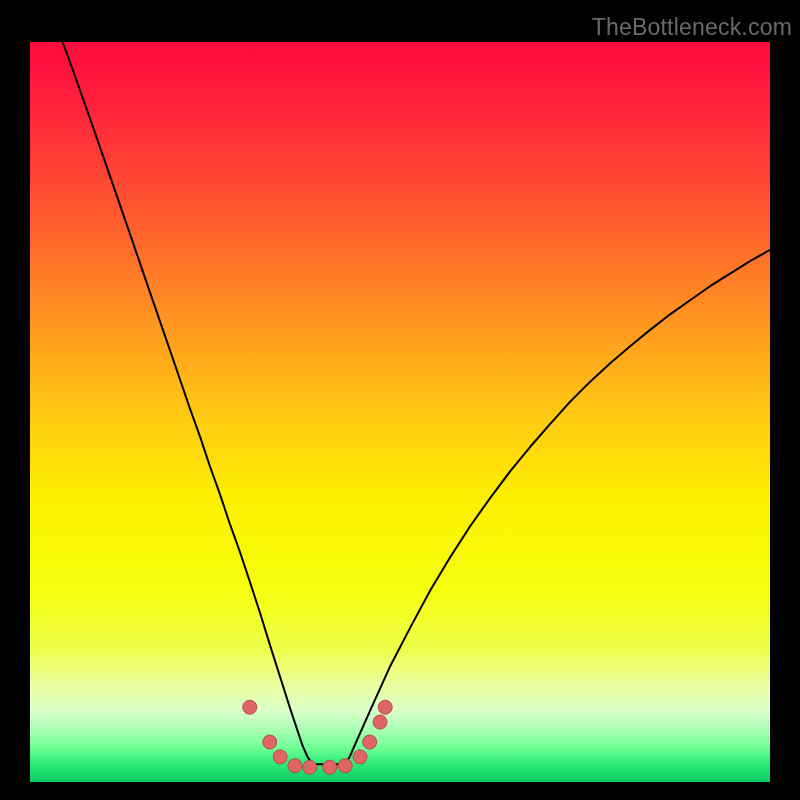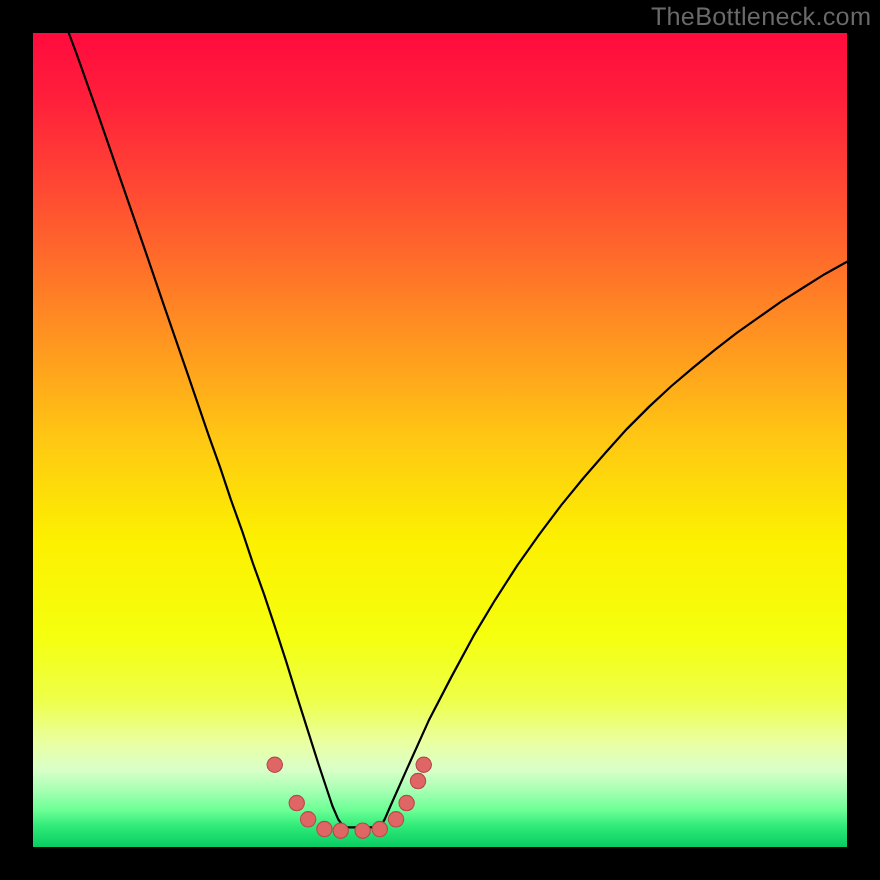--- a/index.html
+++ b/index.html
@@ -7,21 +7,21 @@
     padding: 0;
     width: 800px;
     height: 800px;
     background: #000;
     overflow: hidden;
     font-family: Arial, Helvetica, sans-serif;
   }
   .frame {
     position: absolute;
     left: 0;
-    top: 0;
+    top: 12px;
     width: 800px;
     height: 560px;
     background: #000;
   }
   .plot {
     position: absolute;
     left: 30px;
     top: 30px;
     width: 740px;
     height: 740px;

